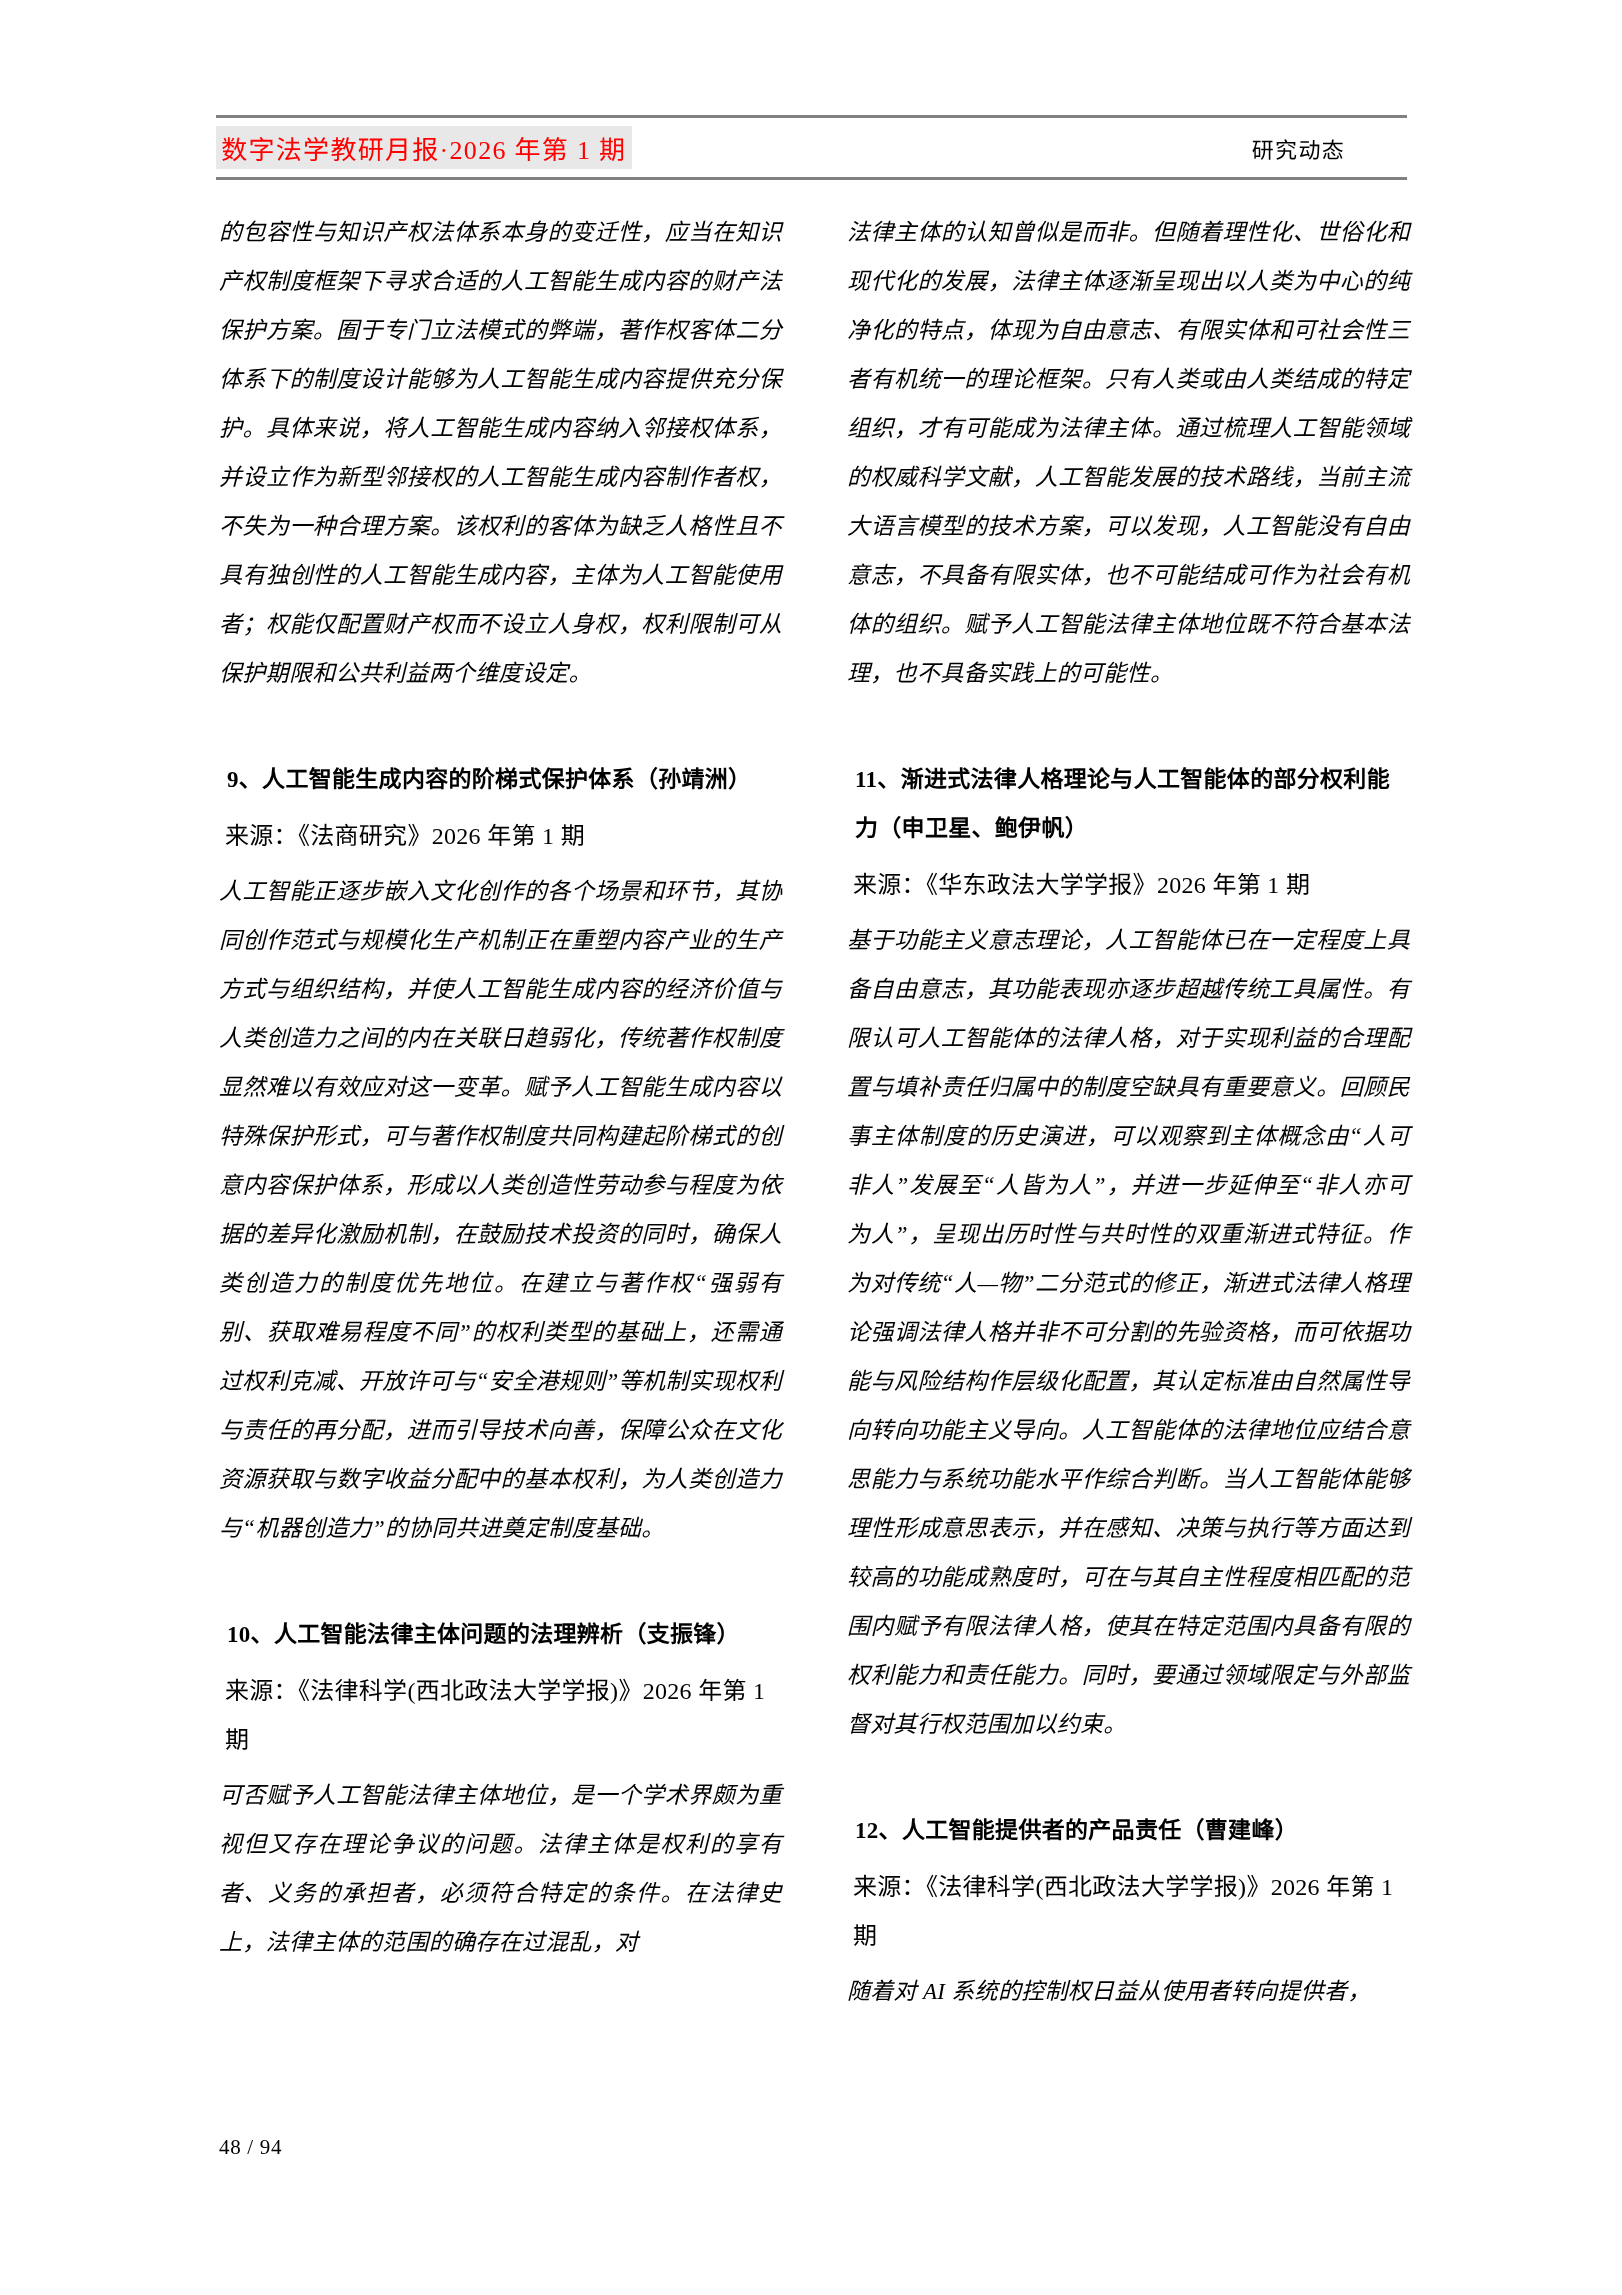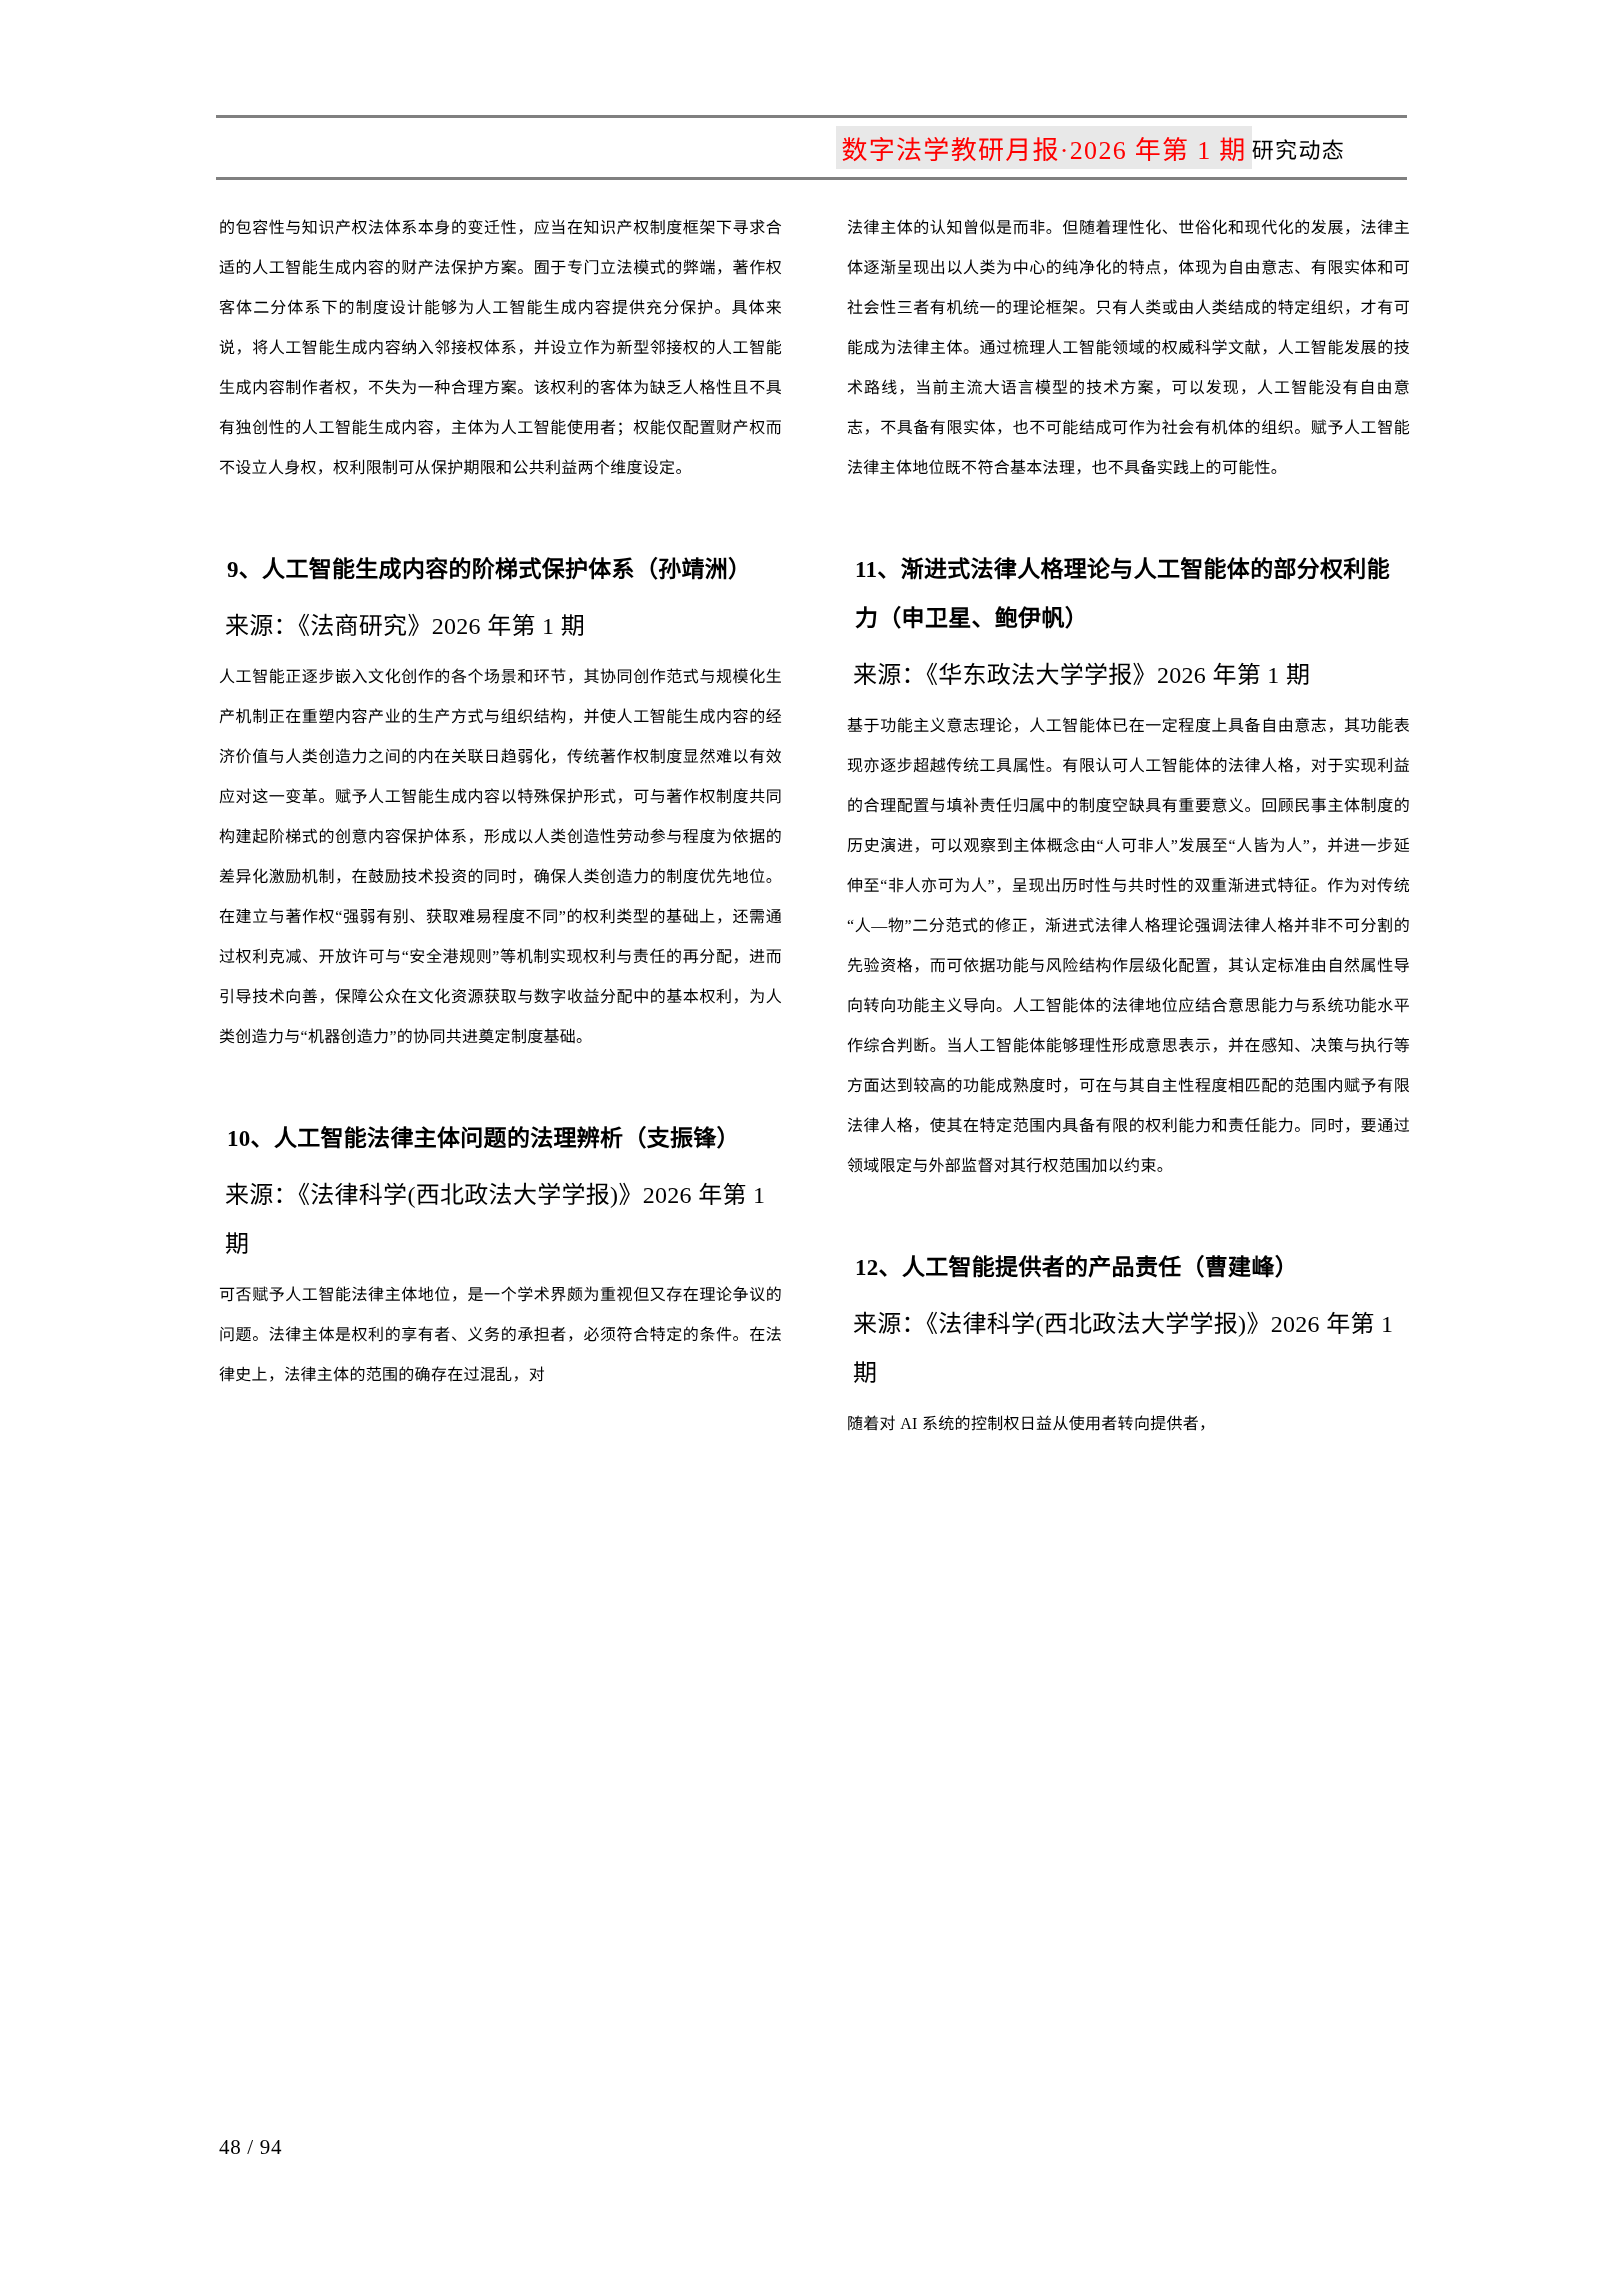--- a/index.html
+++ b/index.html
@@ -22,21 +22,21 @@
     position: absolute;
     left: 216px;
     top: 115px;
     width: 1191px;
     height: 65px;
     border-top: 3.3px solid #808080;
     border-bottom: 3.3px solid #808080;
     box-sizing: border-box;
     display: flex;
     align-items: center;
-    justify-content: flex-end;
+    justify-content: space-between;
   }
   .header-title {
     color: #ff0000;
     font-size: 26px;
     letter-spacing: 1.3px;
     background: #e8e8e8;
     padding: 2.6px 5.2px;
     white-space: nowrap;
   }
   .header-section {
@@ -57,28 +57,29 @@
     display: flex;
     gap: 65px;
   }
   .col {
     width: 563px;
     box-sizing: border-box;
   }
 
   p.body-text {
     margin: 0 0 0 0;
-    font-size: 16px;
-    line-height: 40px;
+    font-size: 23px;
+    line-height: 49px;
     text-align: justify;
     text-justify: inter-ideograph;
     color: #000000;
     text-indent: 0;
     letter-spacing: 0.3px;
     word-break: break-all;
+    font-style: italic;
   }
 
   h3.section-heading {
     margin: 8px;
     font-size: 23px;
     line-height: 49px;
     font-weight: bold;
     color: #000000;
     letter-spacing: 0.3px;
     word-break: break-all;

